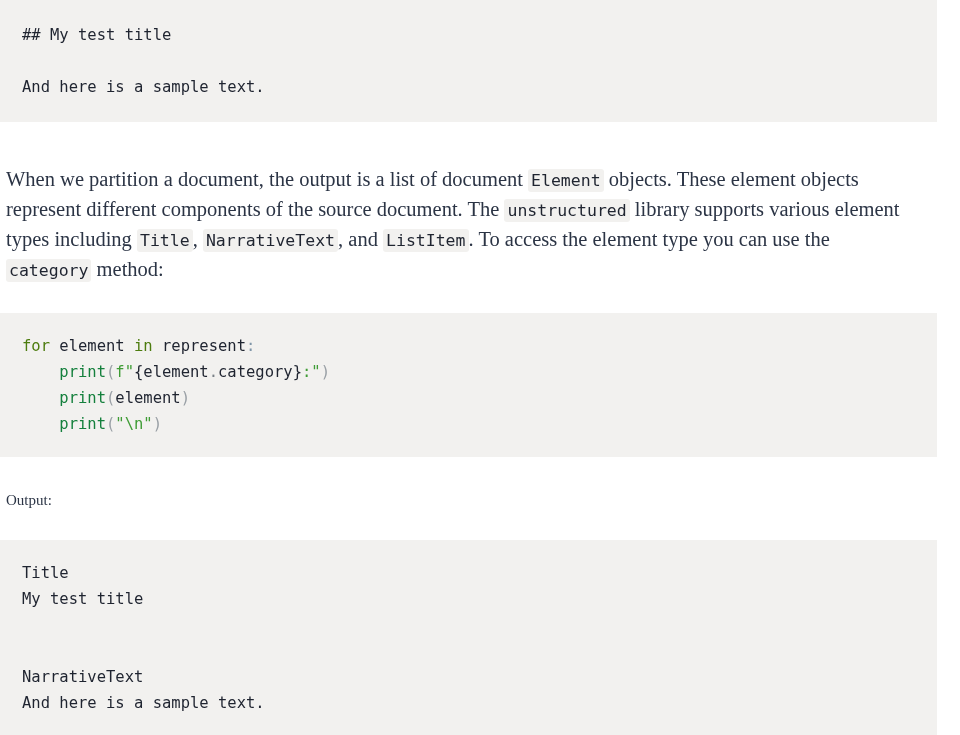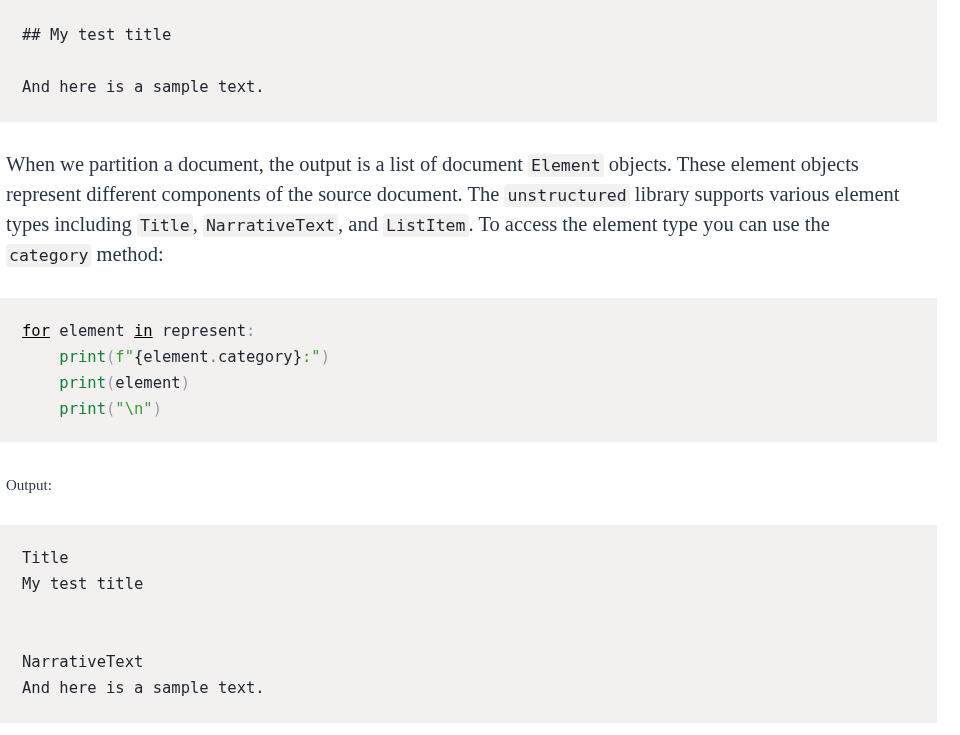--- a/index.html
+++ b/index.html
@@ -55,21 +55,21 @@
     font-size: 20.5px;
     line-height: 29px;
     color: #2b3445;
     margin: 0;
     padding: 0 18px 0 6px;
     width: 936px;
     box-sizing: border-box;
   }
 
   .prose-wrap {
-    padding-top: 28px;
+    padding-top: 43px;
     padding-bottom: 0;
   }
 
   code.inline {
     font-family: "DejaVu Sans Mono", monospace;
     font-size: 16.5px;
     background: #f2f1ef;
     color: #1f2430;
     border-radius: 3px;
     padding: 2px 3px;
@@ -84,21 +84,21 @@
     color: #2b3445;
     padding-left: 6px;
   }
 
   
   .sp-after-prose { height: 28px; }
   .sp-after-code  { height: 29px; }
   .sp-after-label { height: 25px; }
 
   
-  .tok-kw     { color: #000000; text-decoration: underline; }
+  .tok-kw     { color: #4d7c0f; }
   .tok-fn     { color: #15803d; }
   .tok-str    { color: #3f9c35; }
   .tok-punct  { color: #9aa0a6; }
   .tok-plain  { color: #1f2430; }
   .tok-dot    { color: #7a8087; }
   .tok-colon  { color: #7f95a8; }
 
   .code-block {
     padding-top: 20px;
     padding-bottom: 20px;

